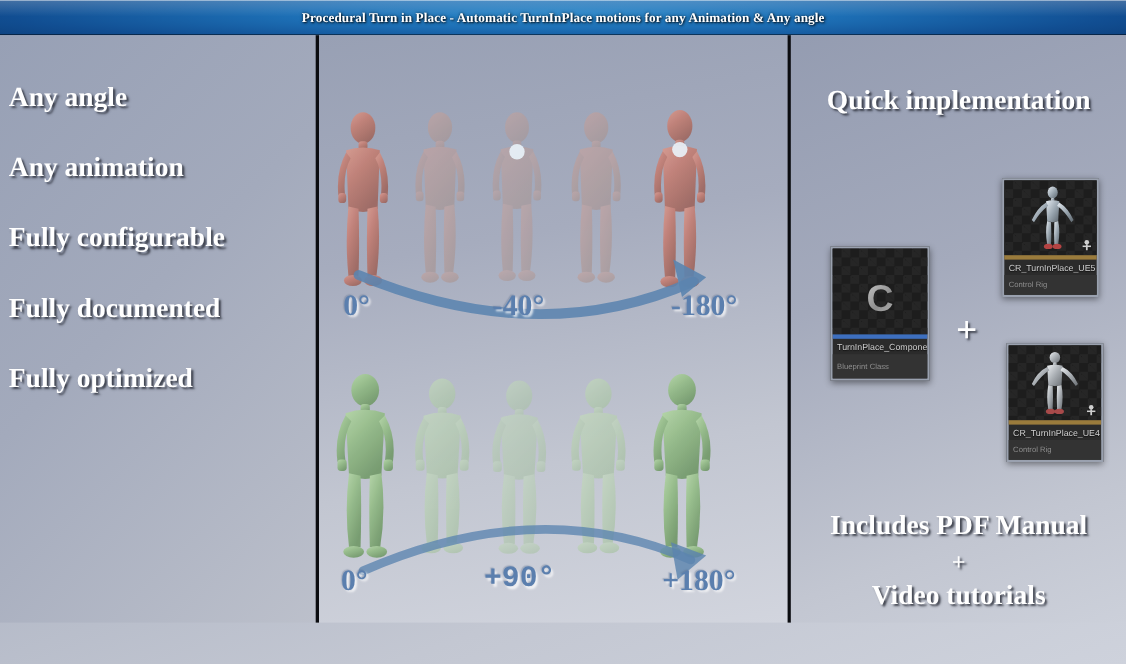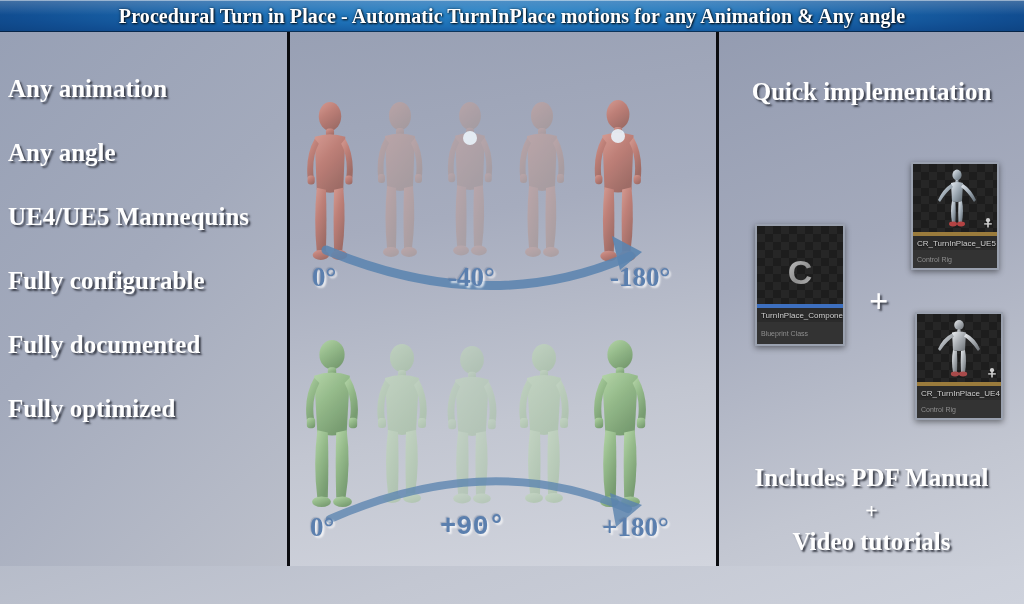--- a/index.html
+++ b/index.html
@@ -42,21 +42,21 @@
   #banner-top { top: 0; height: 32px; }
   #banner-bottom { top: 566px; height: 38px; }
   .banner-text {
     position: relative;
     color: #ffffff;
     font-weight: bold;
     letter-spacing: 0.1px;
     white-space: nowrap;
     text-shadow: 1px 1px 2px rgba(0,0,0,0.85), 0 0 3px rgba(0,0,0,0.6);
   }
-  #banner-top .banner-text { font-size: 20px; }
+  #banner-top .banner-text { font-size: 12px; }
   #banner-bottom .banner-text { font-size: 19px; }
 
   
   #content {
     position: absolute;
     top: 32px;
     left: 0;
     width: 1024px;
     height: 534px;
   }
@@ -248,23 +248,22 @@
 
 <div id="poster">
 
   <div class="banner" id="banner-top">
     <span class="banner-text">Procedural Turn in Place - Automatic TurnInPlace motions for any Animation &amp; Any angle</span>
   </div>
 
   <div id="content">
 
     <div id="left-col">
+      <div class="feature">Any angle</div>
       <div class="feature">Any animation</div>
-      <div class="feature">Any angle</div>
-      <div class="feature">UE4/UE5 Mannequins</div>
       <div class="feature">Fully configurable</div>
       <div class="feature">Fully documented</div>
       <div class="feature">Fully optimized</div>
     </div>
 
     <div class="divider" id="divider-left"></div>
 
     <div id="center-col">
 
       <svg class="fig-row" id="row-top" viewBox="0 0 426 225" preserveAspectRatio="none">

